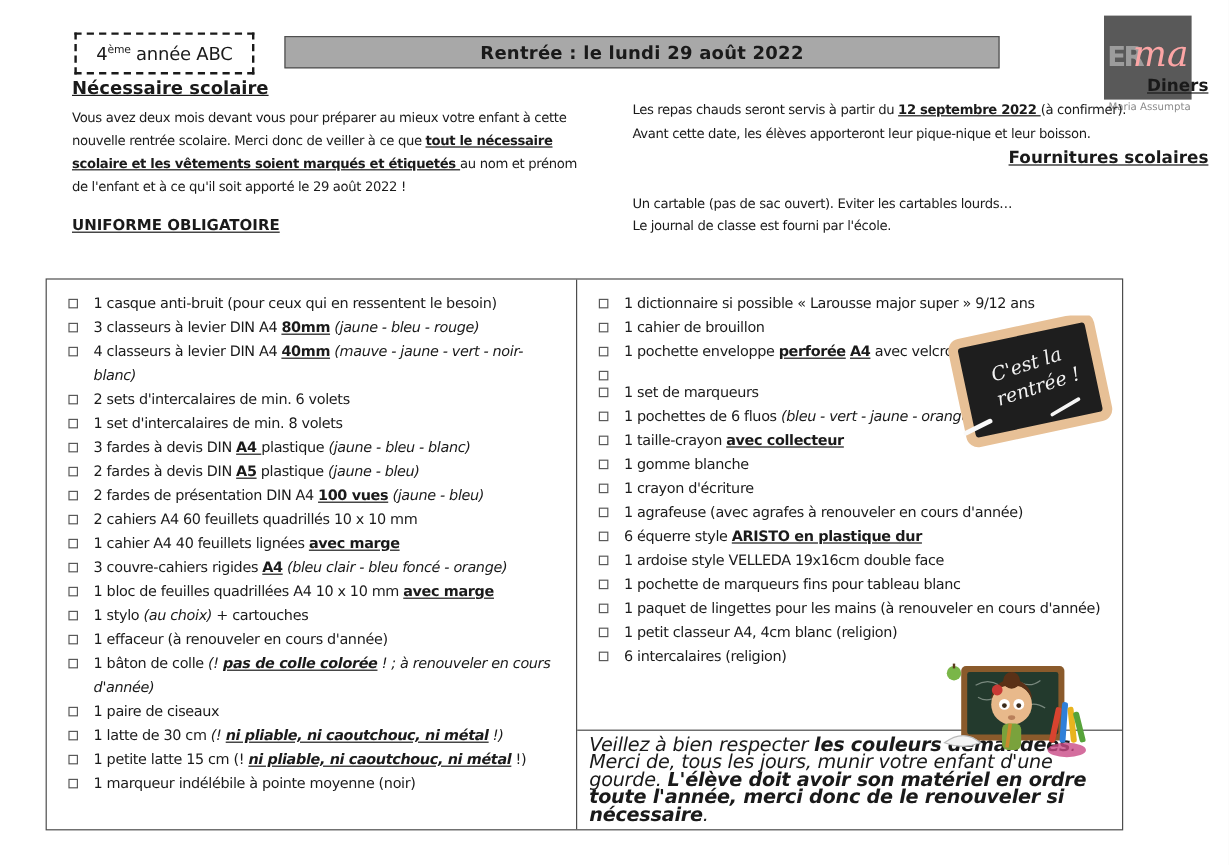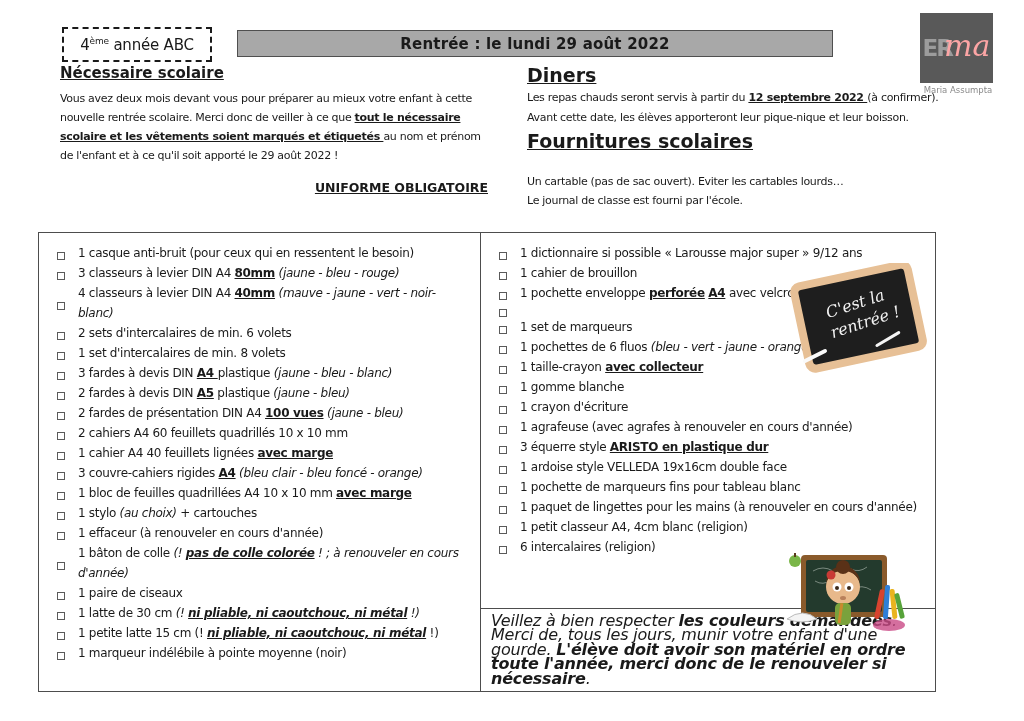--- a/index.html
+++ b/index.html
@@ -32,35 +32,35 @@
     font-size:30px; margin-left:-8px; margin-top:-6px;
   }
   .logo-caption {
     position:absolute; left:913px; top:85px; width:90px; text-align:center;
     font-size:8.5px; color:#8a8a8a;
   }
   
   .intro-left  { position:absolute; left:60px;  top:64px; width:428px; }
   .intro-right { position:absolute; left:527px; top:64px; width:480px; }
   .h-big   { font-size:15px;   font-weight:bold; text-decoration:underline; margin-bottom:7px; }
-  .h-med   { font-size:19px; font-weight:bold; text-decoration:underline; margin-bottom:4px; }
-  .h-small { font-size:12.5px; font-weight:bold; text-decoration:underline; margin-top:15px;text-align:right; }
+  .h-med   { font-size:14px; font-weight:bold; text-decoration:underline; margin-bottom:4px;text-align:right; }
+  .h-small { font-size:12.5px; font-weight:bold; text-decoration:underline; margin-top:15px; }
   .body-txt { font-size:11px; line-height:19px; letter-spacing:-0.3px; }
   .nowrap { white-space:nowrap; }
   .intro-right .h-med { margin-bottom:2px; }
   .mt-gap { margin-top:1px; }
   
   .supply-table {
     position:absolute; left:38px; top:232px; width:898px; height:460px;
     border:1.5px solid #4d4d4d; display:flex;
   }
   .cell-left  { width:442px; border-right:1.5px solid #4d4d4d; position:relative; }
   .cell-right { flex:1; position:relative; display:flex; flex-direction:column; }
   .chk-list { padding:10px 6px 0 18px; }
-  .chk-row { display:flex; align-items:center; line-height:20px; }
+  .chk-row { display:flex; align-items:flex-start; line-height:20px; }
   .chk-row .cb {
     flex:0 0 8px; height:8px; border:1.2px solid #5a5a5a; margin:6px 13px 0 0;
   }
   .chk-text { font-size:12px; letter-spacing:-0.3px; }
   .right-list { height:403.5px; overflow:hidden; }
   .note-box {
     flex:1; border-top:1.5px solid #4d4d4d; padding:5px 10px;
     font-size:16px; line-height:14.5px; letter-spacing:-0.2px;
   }
   
@@ -219,21 +219,21 @@
           <div class="chk-row">
             <span class="cb"></span>
             <span class="chk-text"><span>1 crayon d'écriture</span></span>
           </div>
           <div class="chk-row">
             <span class="cb"></span>
             <span class="chk-text"><span>1 agrafeuse (avec agrafes à renouveler en cours d'année)</span></span>
           </div>
           <div class="chk-row">
             <span class="cb"></span>
-            <span class="chk-text"><span>3 équerre style </span><span style="font-weight: bold; text-decoration: underline;">ARISTO en plastique dur</span></span>
+            <span class="chk-text"><span>6 équerre style </span><span style="font-weight: bold; text-decoration: underline;">ARISTO en plastique dur</span></span>
           </div>
           <div class="chk-row">
             <span class="cb"></span>
             <span class="chk-text"><span>1 ardoise style VELLEDA 19x16cm double face</span></span>
           </div>
           <div class="chk-row">
             <span class="cb"></span>
             <span class="chk-text"><span>1 pochette de marqueurs fins pour tableau blanc</span></span>
           </div>
           <div class="chk-row">

